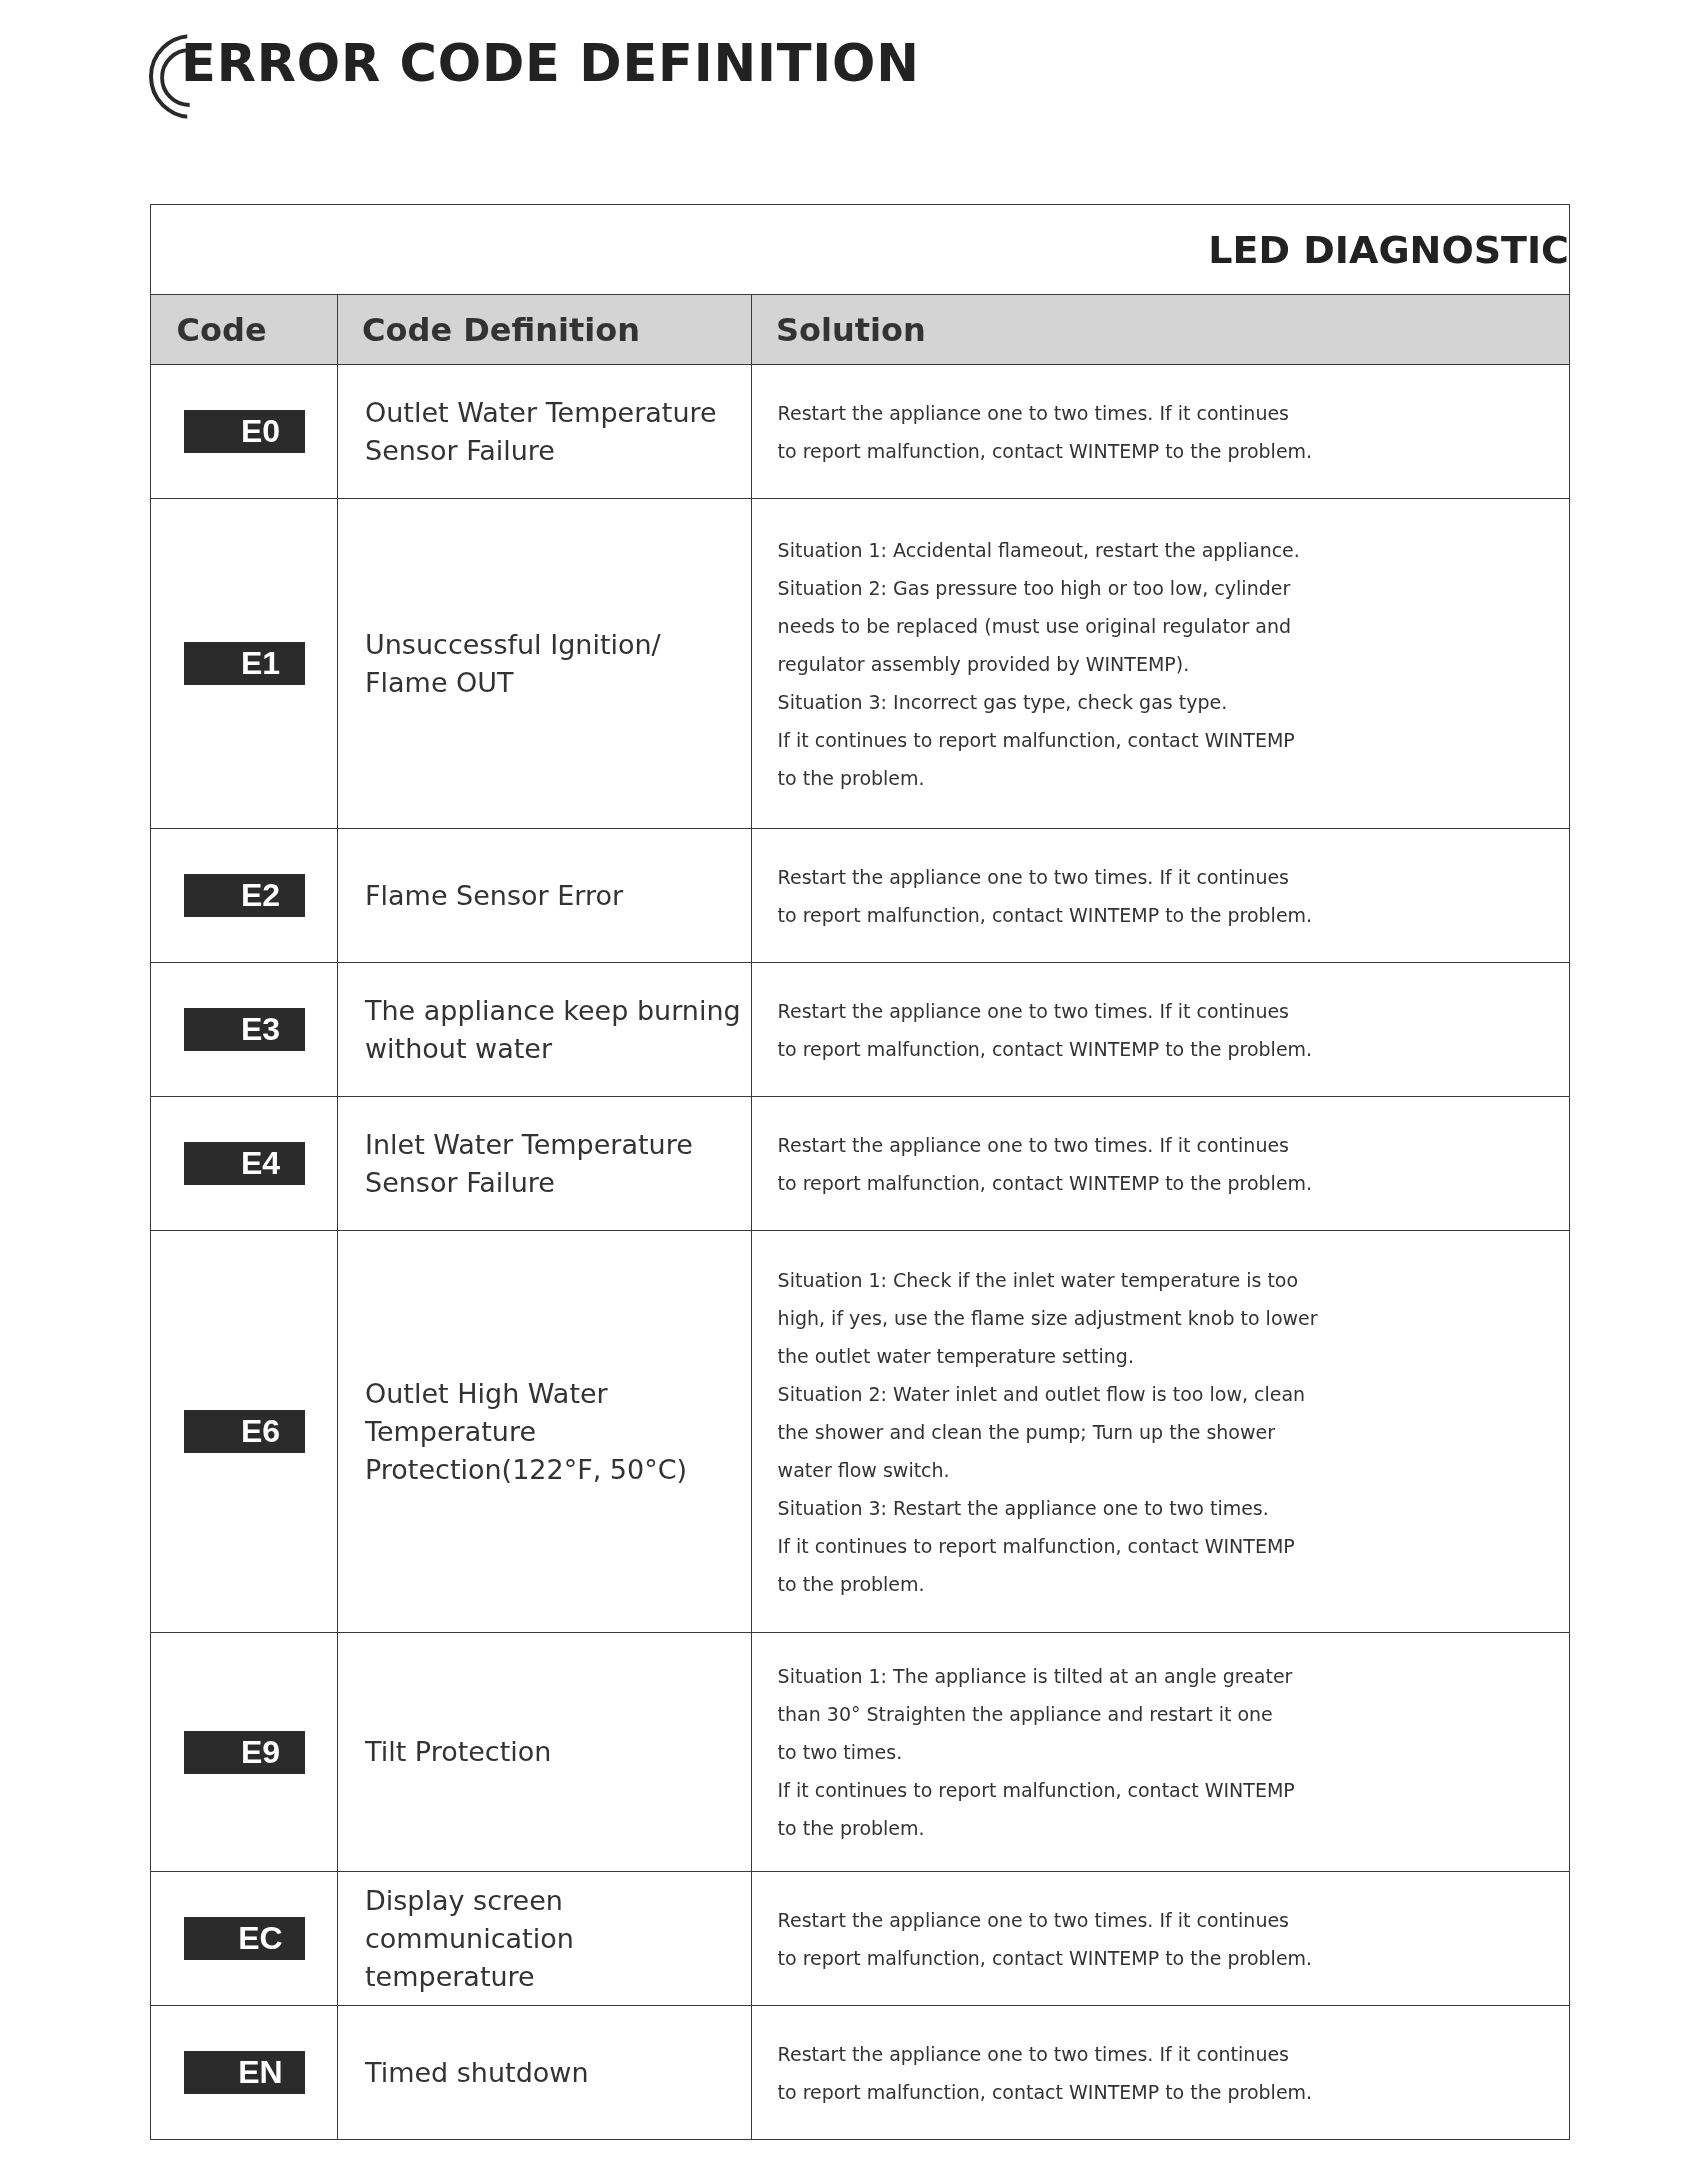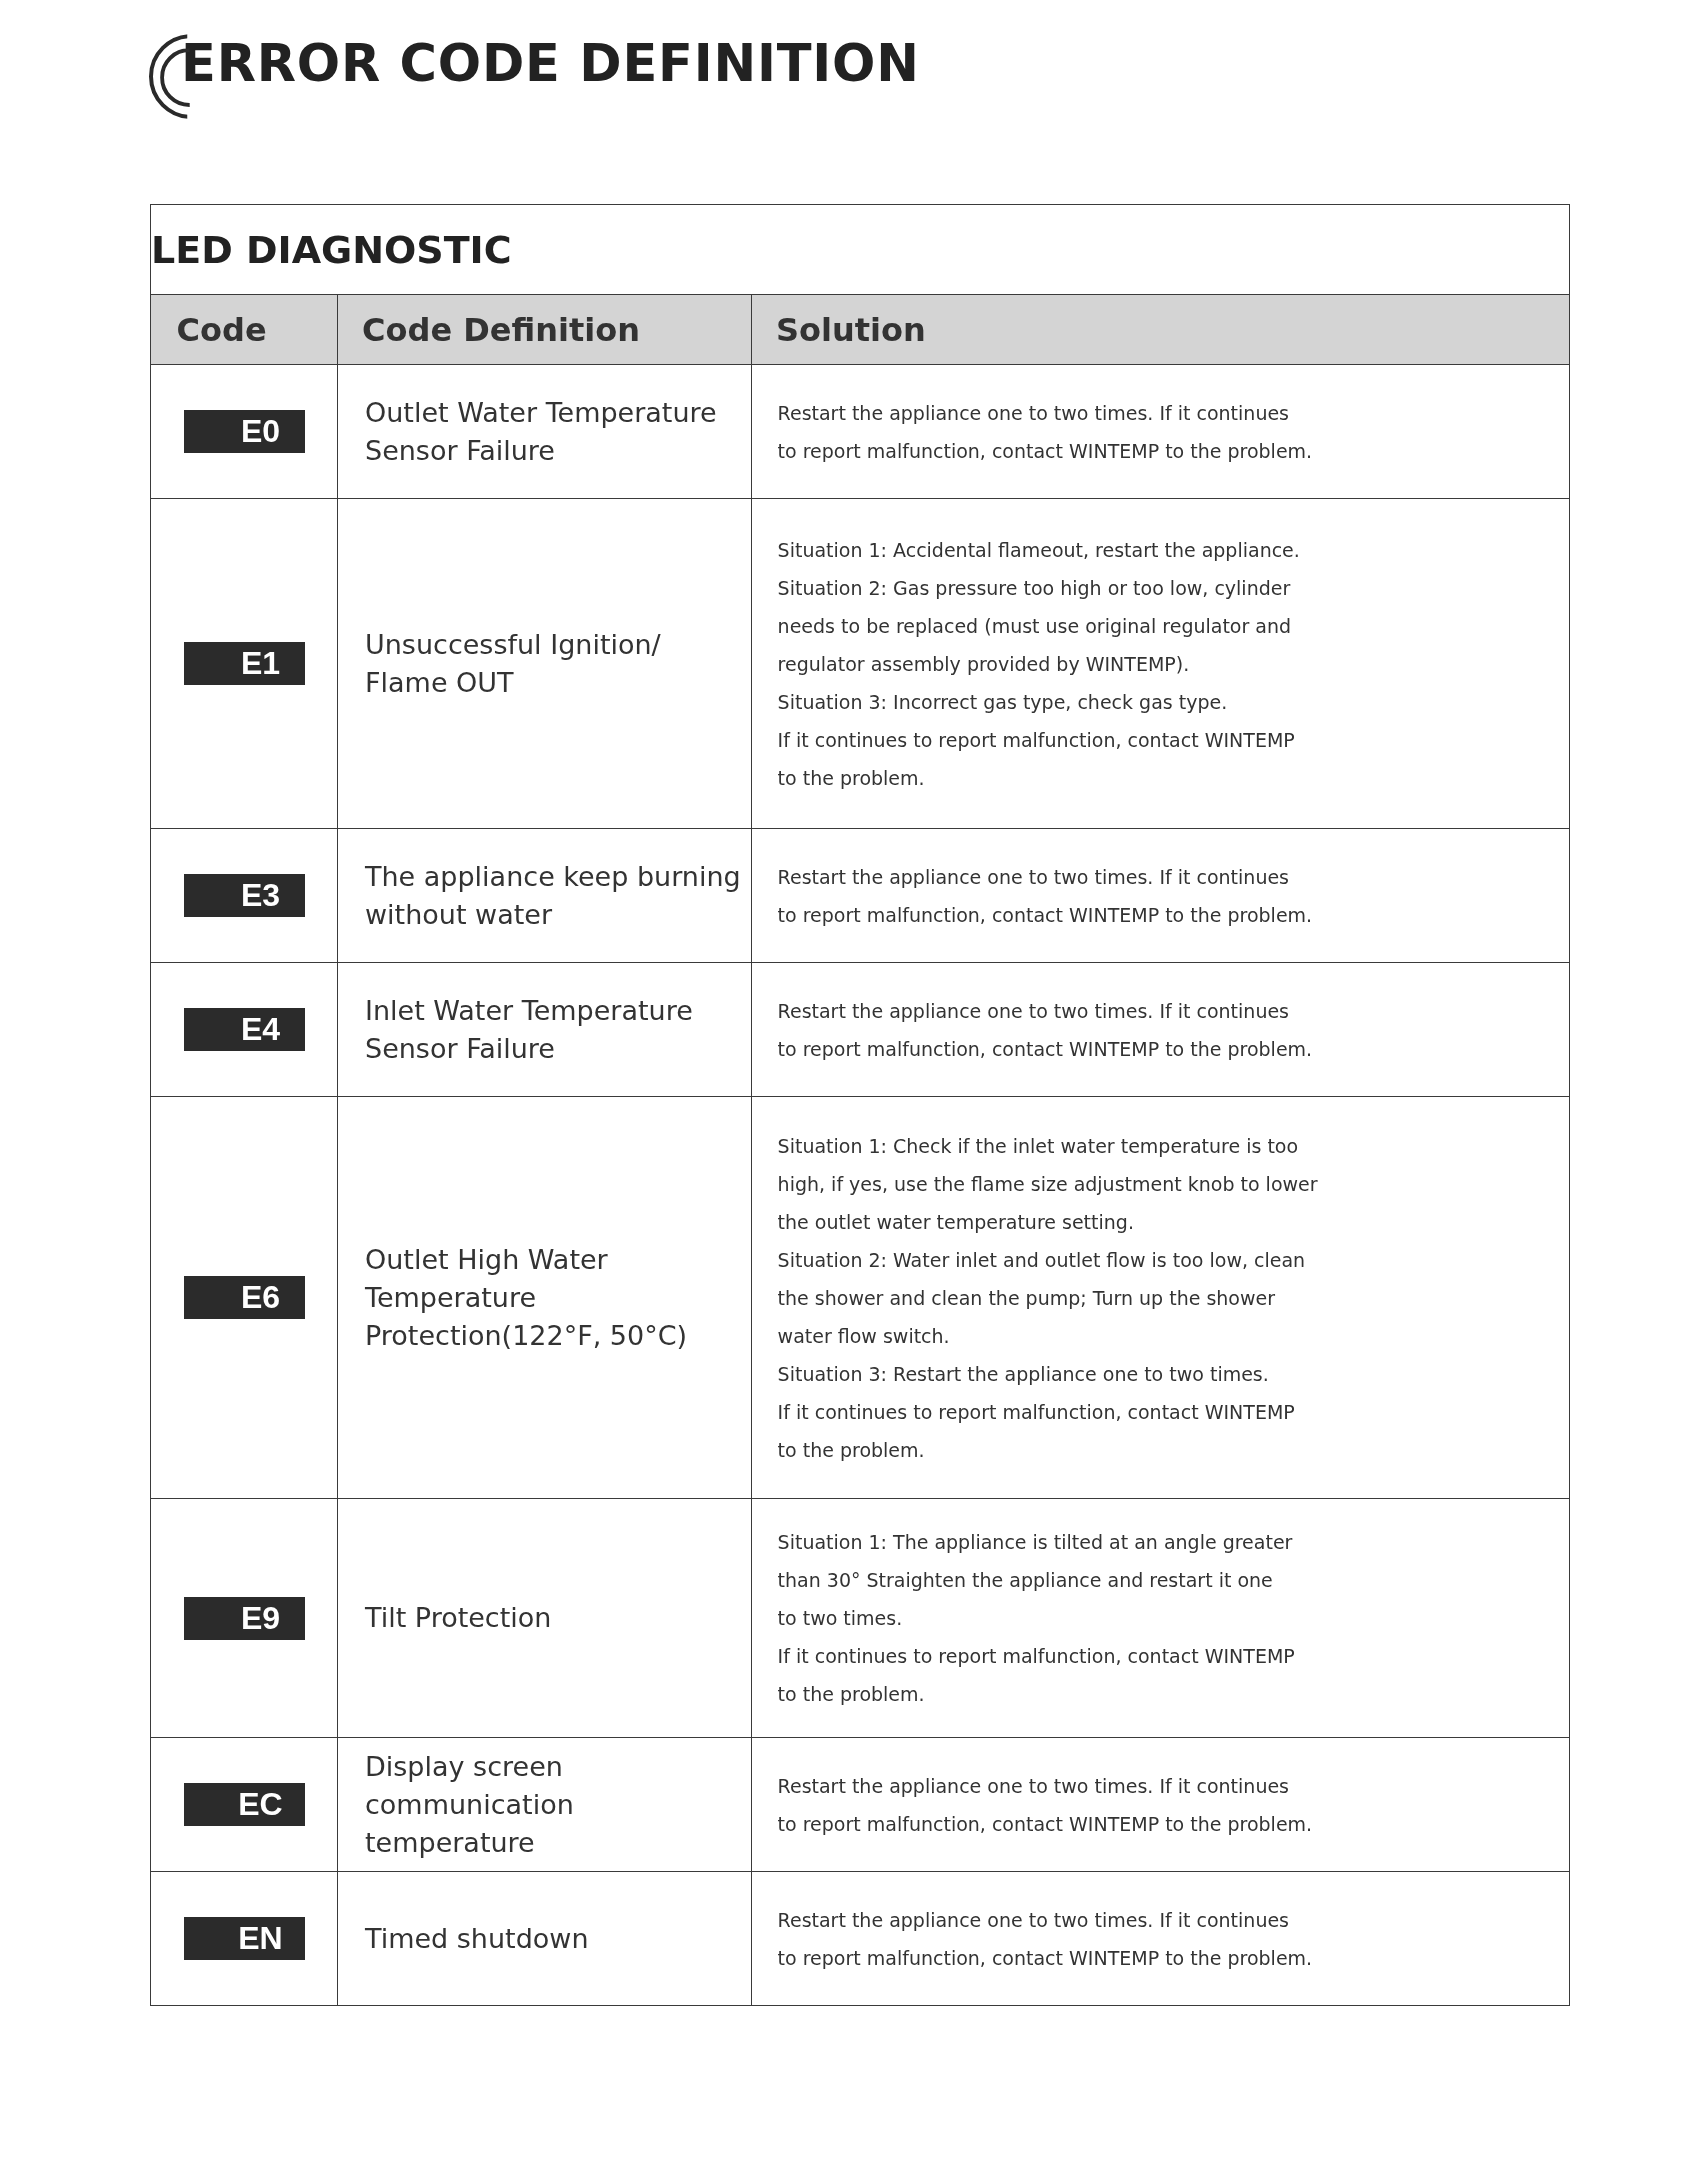--- a/index.html
+++ b/index.html
@@ -8,21 +8,21 @@
   .title { position:absolute; left:149px; top:34px; height:96px; display:flex; align-items:flex-start; }
   .logo { position:relative; width:64px; height:88px; margin-right:-32px; }
   .logo .ring1 { position:absolute; left:0; top:0; width:85px; height:85px; border:4px solid #2a2a2a; border-radius:50%;
                  clip-path: inset(0 55% 0 0); box-sizing:border-box; }
   .logo .ring2 { position:absolute; left:11.2px; top:14.4px; width:59px; height:59px; border:4px solid #2a2a2a; border-radius:50%;
                  clip-path: inset(0 50% 0 0); box-sizing:border-box; }
   .title-text { font-family:"DejaVu Sans", sans-serif; font-weight:bold; font-size:51px; letter-spacing:0.8px; color:#222;
                 padding-left:0px; }
   table.diag { position:absolute; left:150px; top:204px; width:1418px; border-collapse:collapse; table-layout:fixed; }
   table.diag td, table.diag th { border:1.6px solid #3a3a3a; padding:0; vertical-align:middle; }
-  .caption-cell { height:89px; text-align:left; font-weight:bold; font-size:38px; color:#222; }
+  .caption-cell { height:89px; text-align:right; font-weight:bold; font-size:38px; color:#222; }
   .hdr th { height:69px; background:#d4d4d4; text-align:left; font-weight:bold; font-size:32px; color:#333; padding-left:24px !important; }
   .hdr th:first-child { padding-left:25.6px !important;margin-top:16px; }
   .code-cell { text-align:center; }
   .badge { display:inline-block; width:88px; height:43px; line-height:43px; background:#2b2b2b; color:#ffffff;
            font-weight:bold; font-size:32px; text-align:center; font-family:"Liberation Sans", sans-serif;padding-left:33px; }
   .def-cell { padding-left:27px !important; padding-right:6.4px !important; font-size:27px; line-height:38px; color:#333; }
   .sol-cell { padding-left:25.6px !important; padding-right:16px !important; font-size:19px; line-height:38px; color:#333; }
   .sol-line { display:block; white-space:nowrap; }
   .def-line { display:block; }
 </style>
@@ -72,20 +72,30 @@
           <span class="def-line">Flame OUT</span>
         </td>
         <td class="sol-cell">
           <span class="sol-line">Situation 1: Accidental flameout, restart the appliance.</span>
           <span class="sol-line">Situation 2: Gas pressure too high or too low, cylinder</span>
           <span class="sol-line">needs to be replaced (must use original regulator and</span>
           <span class="sol-line">regulator assembly provided by WINTEMP).</span>
           <span class="sol-line">Situation 3: Incorrect gas type, check gas type.</span>
           <span class="sol-line">If it continues to report malfunction, contact WINTEMP</span>
           <span class="sol-line">to the problem.</span>
+        </td>
+      </tr>
+      <tr style="height: 134px;">
+        <td class="code-cell"><span class="badge">E2</span></td>
+        <td class="def-cell">
+          <span class="def-line">Flame Sensor Error</span>
+        </td>
+        <td class="sol-cell">
+          <span class="sol-line">Restart the appliance one to two times. If it continues</span>
+          <span class="sol-line">to report malfunction, contact WINTEMP to the problem.</span>
         </td>
       </tr>
       <tr style="height: 134px;">
         <td class="code-cell"><span class="badge">E3</span></td>
         <td class="def-cell">
           <span class="def-line">The appliance keep burning</span>
           <span class="def-line">without water</span>
         </td>
         <td class="sol-cell">
           <span class="sol-line">Restart the appliance one to two times. If it continues</span>

